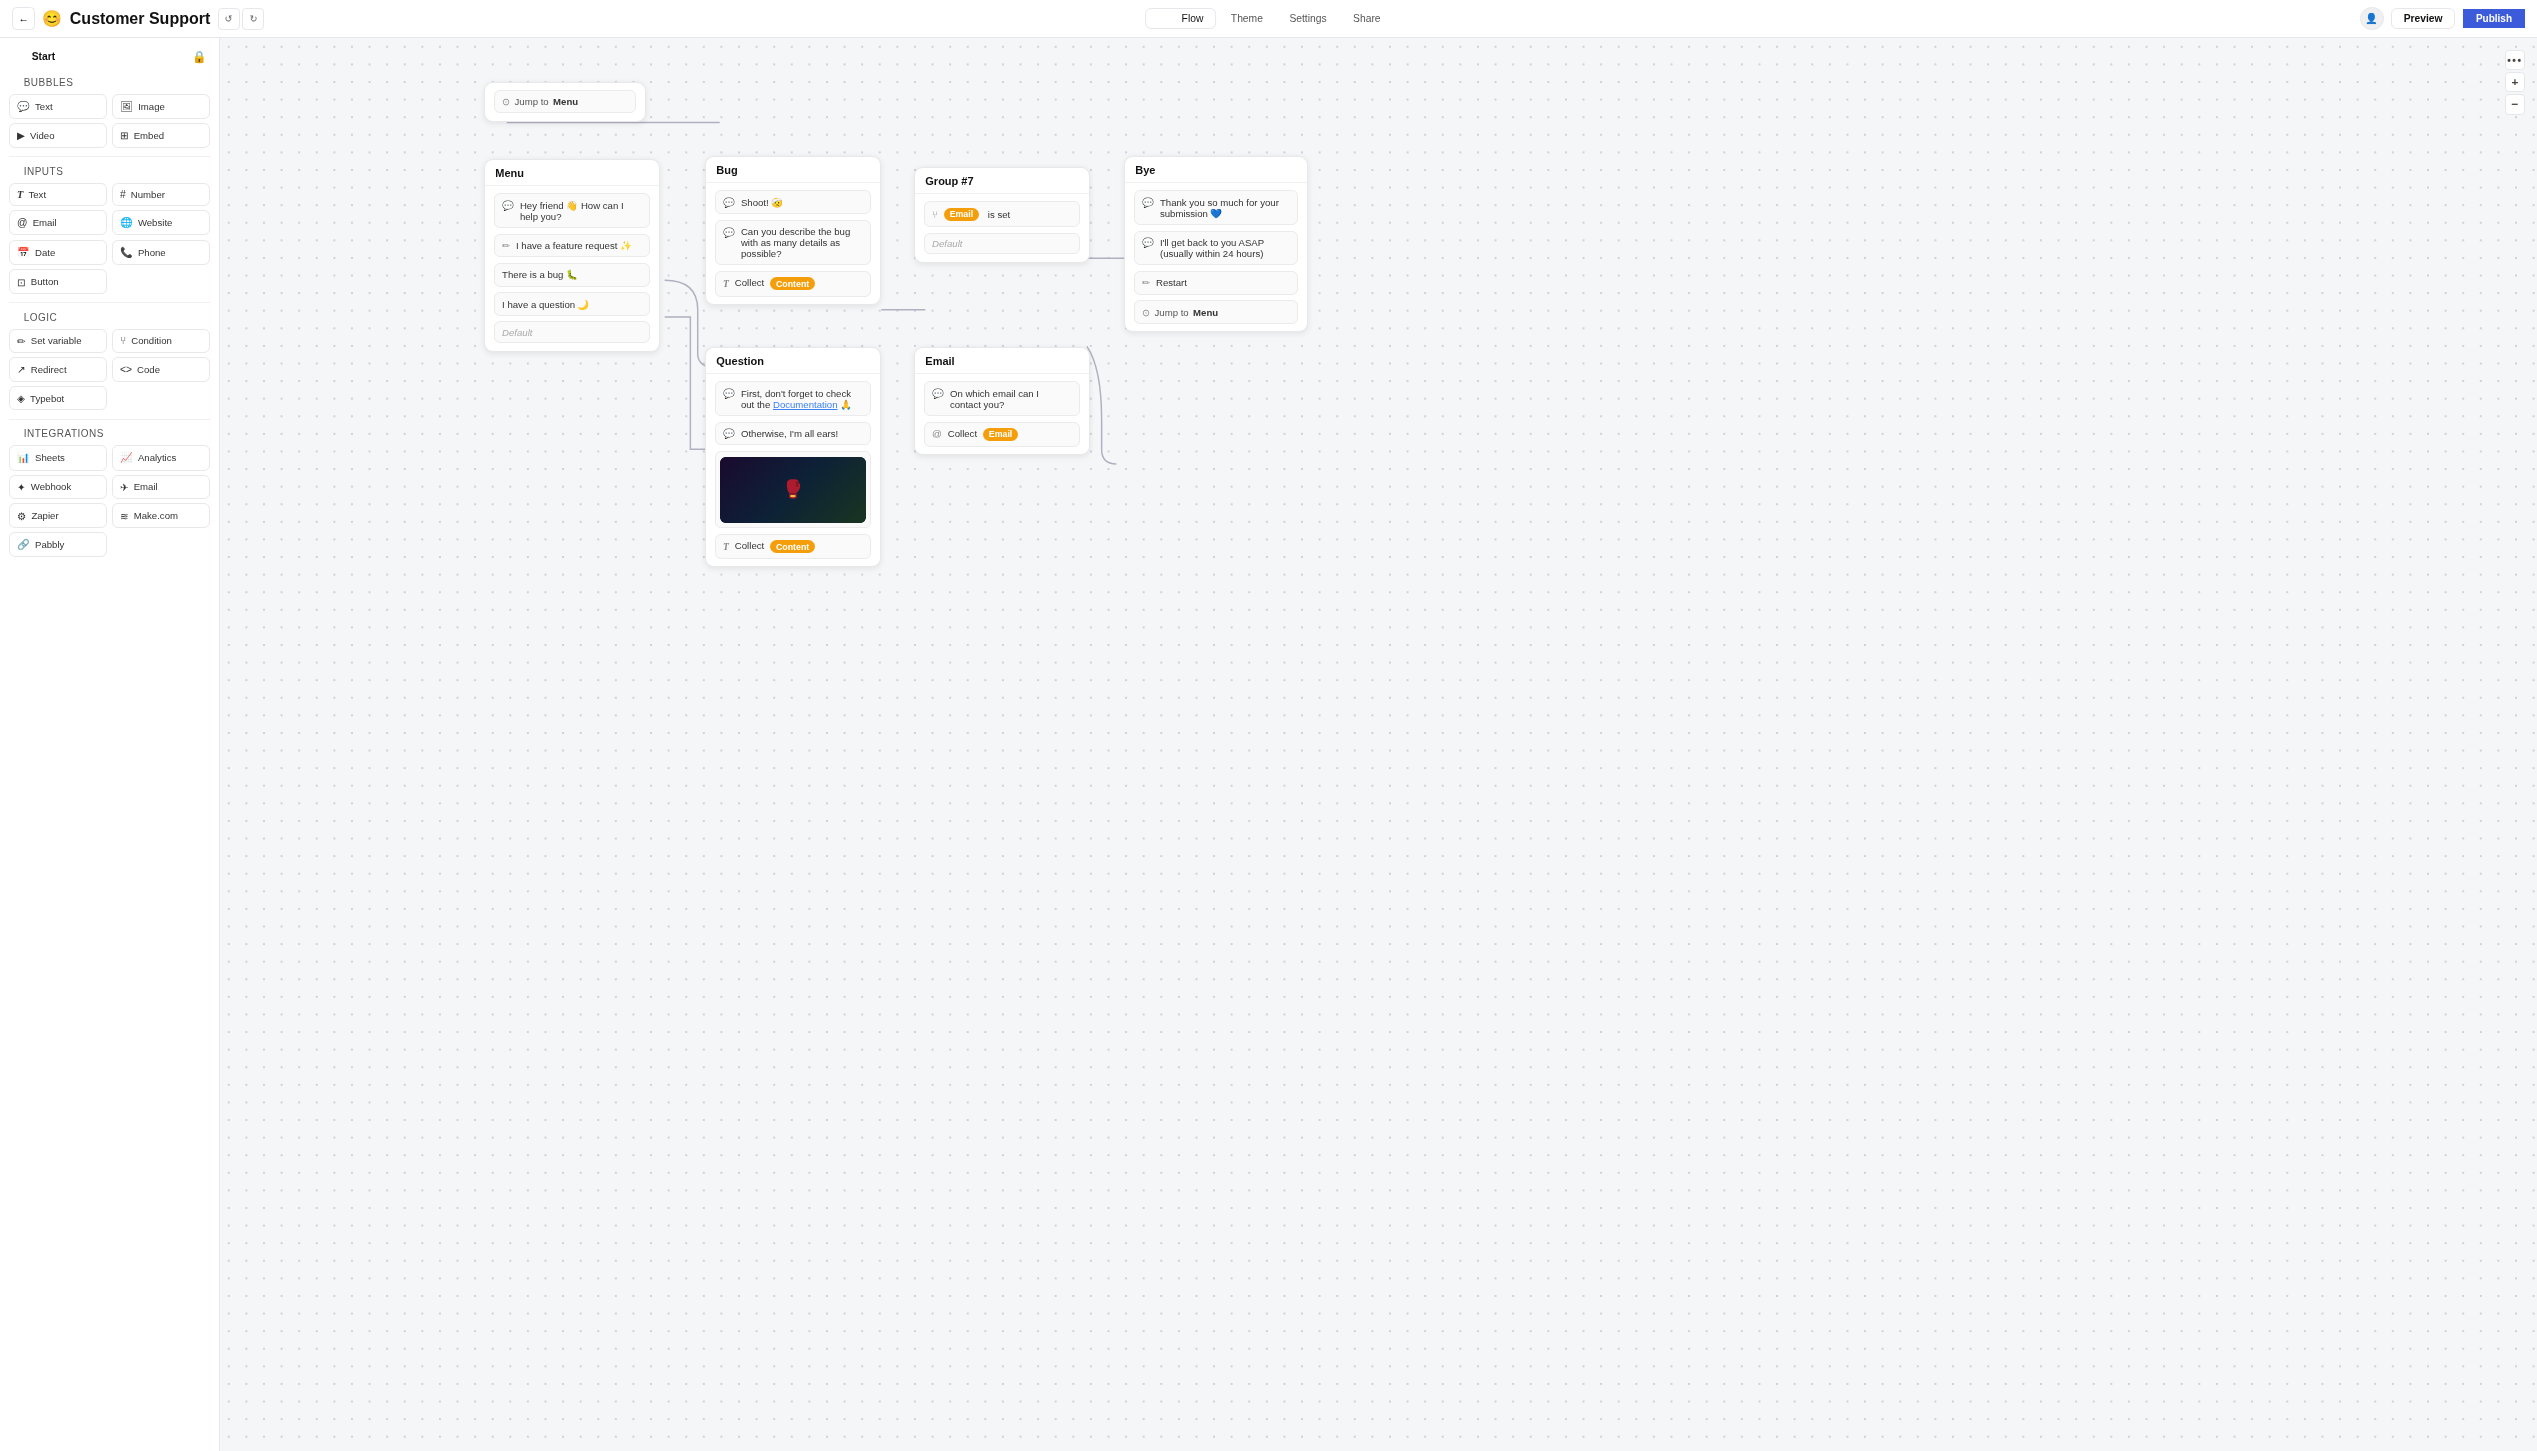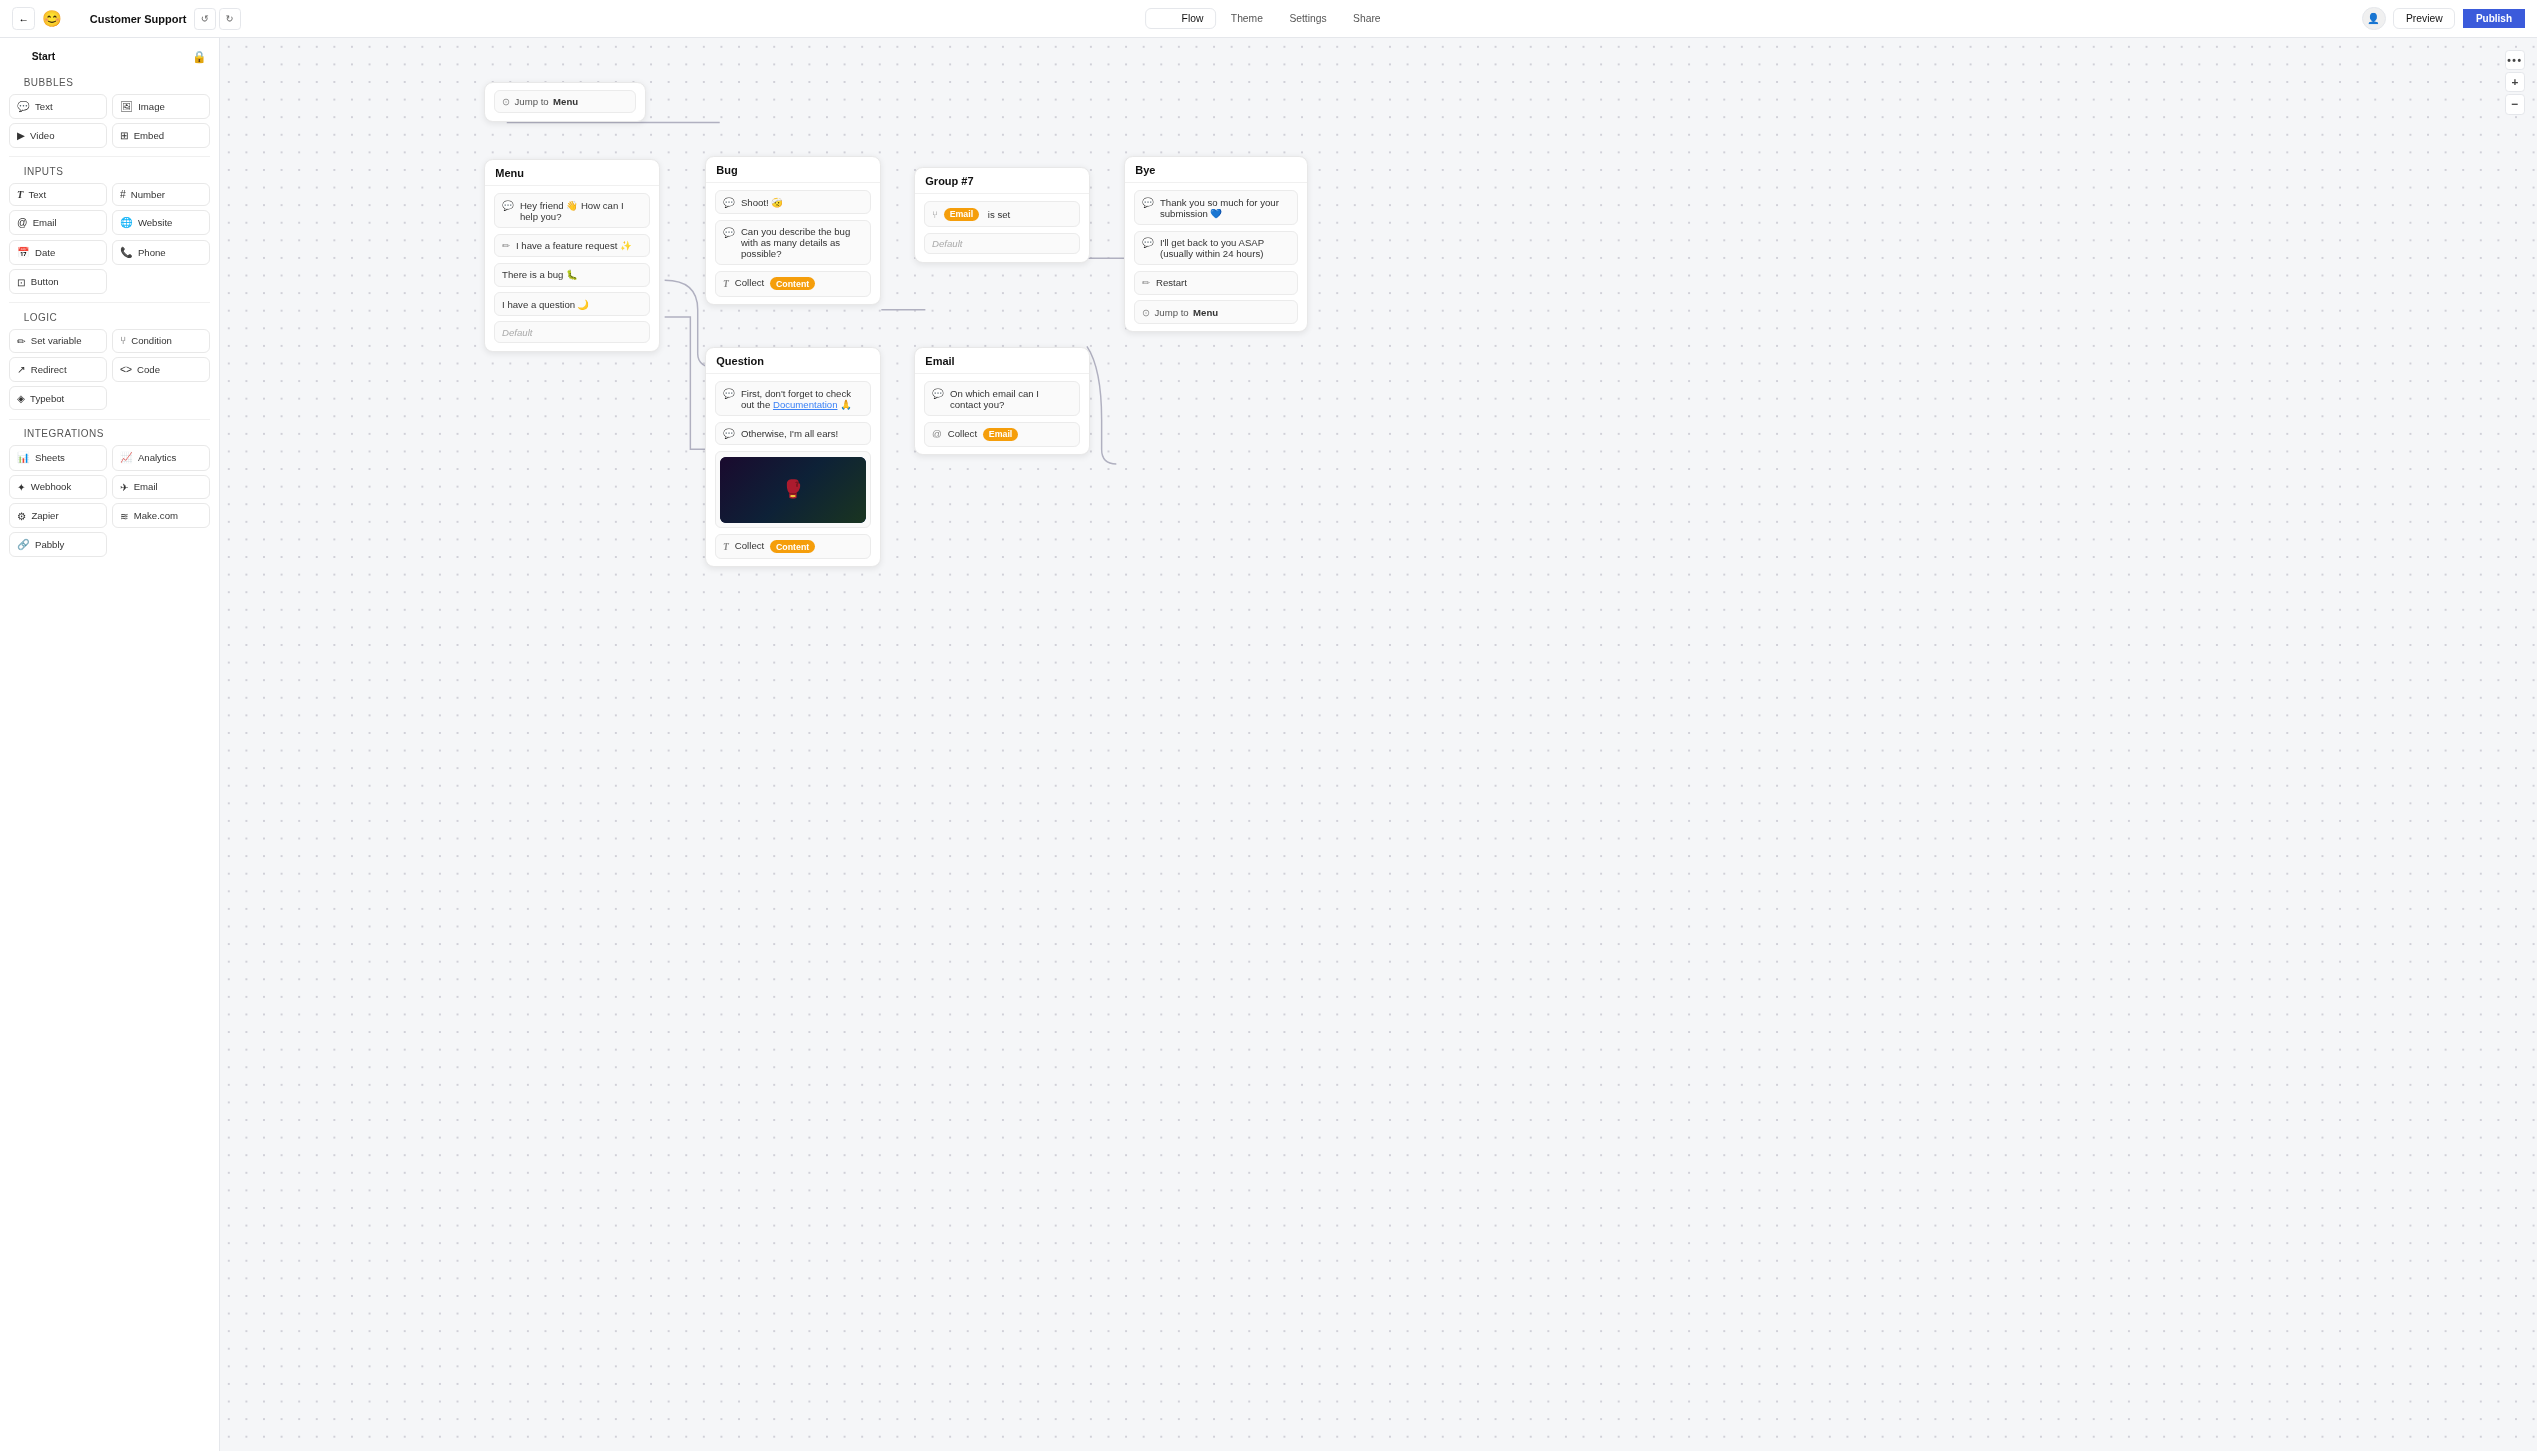--- a/index.html
+++ b/index.html
@@ -10,28 +10,28 @@
       display: flex; align-items: center; justify-content: space-between;
       background: #fff; border-bottom: 0.7px solid #e5e7eb;
       padding: 0 11.8px; height: 38px; position: relative; z-index: 10;
     }
     .topnav-left { display: flex; align-items: center; gap: 7.3px; }
     .topnav-center { display: flex; align-items: center; gap: 2.9px; position: absolute; left: 50%; transform: translateX(-50%); }
     .topnav-right { display: flex; align-items: center; gap: 7.3px; }
 
     .back-btn { width: 23.5px; height: 23.5px; border-radius: 4.4px; border: 0.7px solid #e5e7eb; background: #fff; display: flex; align-items: center; justify-content: center; cursor: pointer; font-size: 10.3px; }
     .bot-icon { font-size: 16px; }
-    .bot-name { font-weight: 600; font-size: 11px; color: #111; margin-left: 20px; }
+    .bot-name { font-weight: 600; font-size: 16px; color: #111; }
     .undo-redo { display: flex; gap: 2.9px; }
     .icon-btn { width: 22px; height: 22px; border-radius: 3.7px; border: 0.7px solid #e5e7eb; background: #fff; display: flex; align-items: center; justify-content: center; cursor: pointer; font-size: 9.6px; color: #666; }
 
     .nav-tab { padding: 4.4px 11.8px; border-radius: 5.9px; border: none; background: transparent; font-size: 10.3px; font-weight: 500; cursor: pointer; color: #555; }
     .nav-tab.active { background: #fff; border: 1.1px solid #e5e7eb; color: #111; padding-left: 36px; }
 
-    .preview-btn { padding: 4.4px 11.8px; border-radius: 5.9px; border: 0.7px solid #e5e7eb; background: #fff; font-size: 10.3px; font-weight: 400; cursor: pointer; color: #111; }
+    .preview-btn { padding: 4.4px 11.8px; border-radius: 5.9px; border: 0.7px solid #e5e7eb; background: #fff; font-size: 10.3px; font-weight: 700; cursor: pointer; color: #111; }
     .publish-btn { padding: 4.4px 13.2px; border-radius: 0; border: none; background: #3b5bdb; color: #fff; font-size: 10px; font-weight: 600; cursor: pointer; }
     .avatar-btn { width: 23.5px; height: 23.5px; border-radius: 50%; border: 0.7px solid #e5e7eb; background: #f0f0f0; display: flex; align-items: center; justify-content: center; cursor: pointer; font-size: 10.3px; }
 
     
     .main { display: flex; height: calc(100vh - 38px); }
 
     
     .sidebar {
       width: 220px; min-width: 220px; background: #fff; border-right: 0.7px solid #e5e7eb;
       overflow-y: auto; padding: 8.8px 8.8px 14.7px;

